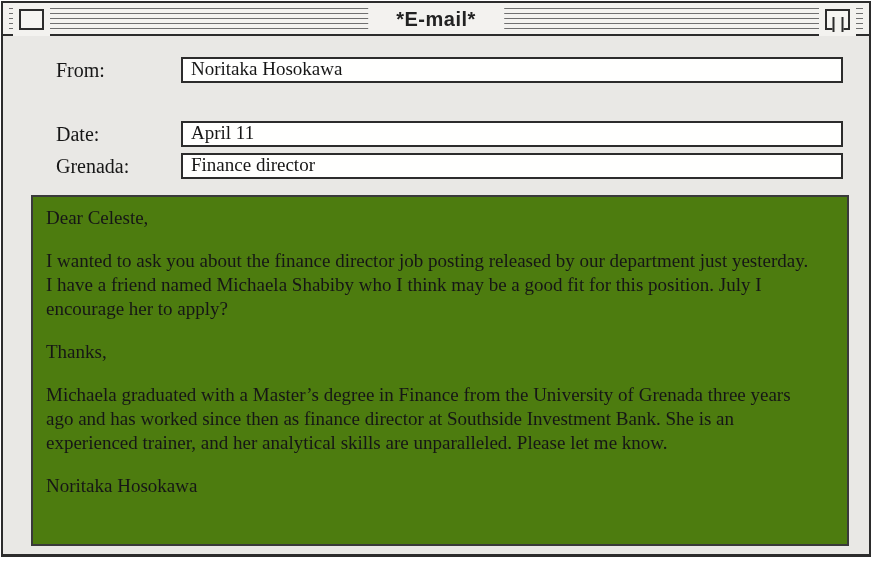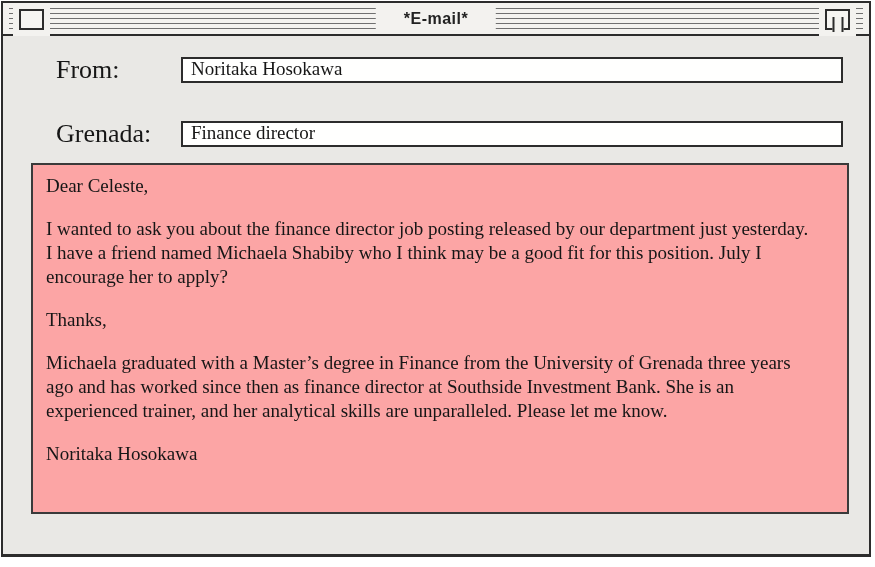--- a/index.html
+++ b/index.html
@@ -41,21 +41,21 @@
     );
   }
   .window-title {
     position: absolute;
     left: 50%; top: 50%;
     transform: translate(-50%, -50%);
     background: #f3f2ef;
     padding: 2px 28px;
     font-family: "Liberation Sans", sans-serif;
     font-weight: bold;
-    font-size: 16px;
+    font-size: 20px;
     letter-spacing: 0.5px;
     color: #222;
     white-space: nowrap;
   }
   .close-box {
     position: absolute;
     left: 16px; top: 6px;
     width: 21px; height: 17px;
     background: #f6f5f2;
     border: 2px solid #2c2c2c;
@@ -90,21 +90,21 @@
   }
   .field-row {
     display: flex;
     align-items: center;
     height: 26px;
     margin-bottom: 6px;
   }
   .field-label {
     width: 125px;
     flex: 0 0 125px;
-    font-size: 26px;
+    font-size: 20px;
     color: #161616;
   }
   .field-input {
     flex: 1;
     height: 26px;
     box-sizing: border-box;
     border: 2px solid #2c2c2c;
     border-radius: 0;
     background: #fffffe;
     font-family: "Liberation Serif", serif;
@@ -113,21 +113,21 @@
     padding: 0 8px 2px 8px;
     outline: none;
   }
 
   
   .body-box {
     margin: 16px 20px 0 28px;
     height: 351px;
     box-sizing: border-box;
     border: 2px solid #3a3a3a;
-    background: #fca5a5;
+    background: #4d7c0f;
     padding: 9px 20px 0 13px;
     font-size: 19px;
     line-height: 24px;
     color: #161616;
     overflow: hidden;
   }
   .body-box p {
     margin: 0 0 19px 0;
     max-width: 772px;
   }
@@ -145,20 +145,24 @@
   </div>
 
   <div class="fields">
     <div class="field-row">
       <span class="field-label">From:</span>
       <input class="field-input" type="text" value="Noritaka Hosokawa" style="">
     </div>
     <div class="field-row">
     </div>
     <div class="field-row">
+      <span class="field-label">Date:</span>
+      <input class="field-input" type="text" value="April 11" style="">
+    </div>
+    <div class="field-row">
       <span class="field-label">Grenada:</span>
       <input class="field-input" type="text" value="Finance director" style="">
     </div>
   </div>
 
   <div class="body-box">
     <p>Dear Celeste,</p>
     <p>I wanted to ask you about the finance director job posting released by our department just yesterday. I have a friend named Michaela Shabiby who I think may be a good fit for this position. July I encourage her to apply?</p>
     <p>Thanks,</p>
     <p>Michaela graduated with a Master’s degree in Finance from the University of Grenada three years ago and has worked since then as finance director at Southside Investment Bank. She is an experienced trainer, and her analytical skills are unparalleled. Please let me know.</p>

